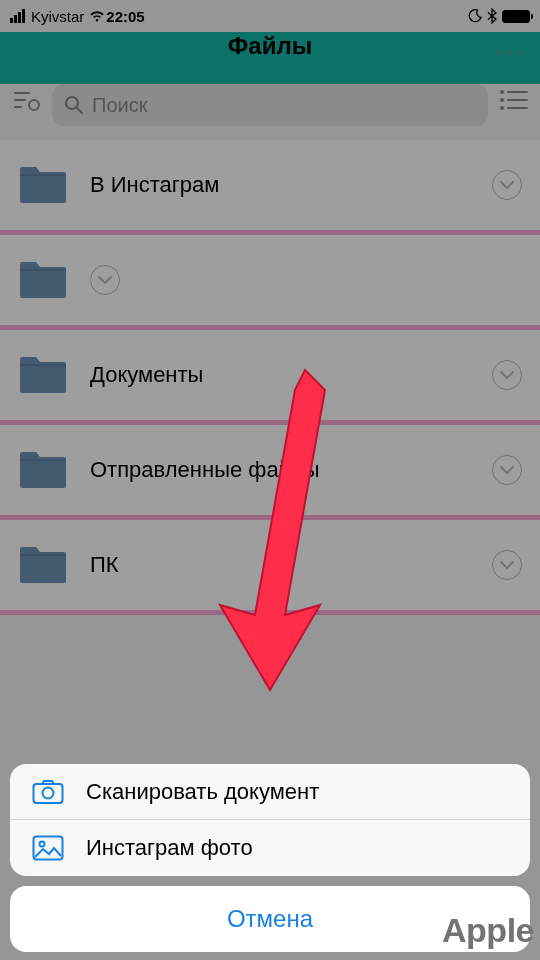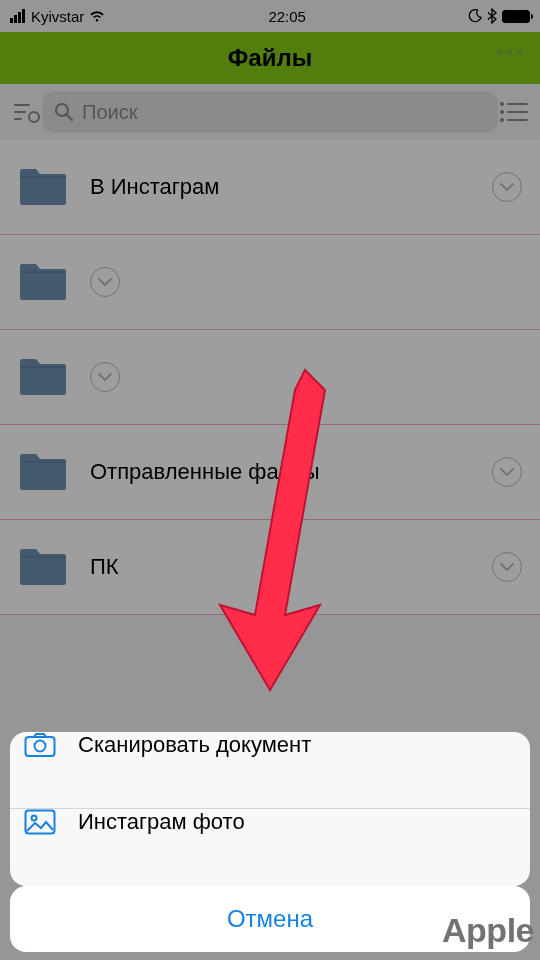--- a/index.html
+++ b/index.html
@@ -1,53 +1,53 @@
 <!DOCTYPE html>
 <html><head>
 <meta charset="utf-8">
 <style>
 * { margin:0; padding:0; box-sizing:border-box; font-family:-apple-system,Helvetica,Arial,sans-serif; }
 body { width:540px; height:960px; background:#f2f2f2; position:relative; overflow:hidden; }
 
 .status-bar { height:28px; display:flex; align-items:center; padding:16px 10px; font-size:15px; font-weight:500; color:#000; }
 .status-left { display:flex; align-items:center; gap:4px; }
-.status-center { flex:1; text-align:center; font-weight:400; }
+.status-center { flex:1; text-align:left; font-weight:700; }
 .status-right { display:flex; align-items:center; gap:5px; }
 .signal-bars { display:flex; align-items:flex-end; gap:1px; margin-right:2px; }
 .bar { width:3px; background:#000; }
 .bar1{height:5px}.bar2{height:8px}.bar3{height:11px}.bar4{height:14px}
 .wifi-icon svg,.moon-icon svg,.bt-icon svg{display:block}
 .battery{width:28px;height:13px;border:1.5px solid #000;border-radius:3px;position:relative;background:#000}
 .battery:after{content:"";position:absolute;right:-4px;top:3px;width:2.5px;height:5px;background:#000;border-radius:0 2px 2px 0}
 
-.nav-bar{height:52px;display:flex;align-items:center;justify-content:center;position:relative;background:#84cc16}
+.nav-bar{height:52px;display:flex;justify-content:center;position:relative;background:#14b8a6}
 .nav-title{font-size:24px;font-weight:700;color:#000}
 .nav-more{position:absolute;right:18px;top:18px;display:flex;gap:5px}
 .nav-more span{width:5px;height:5px;border-radius:50%;border:1.3px solid #888}
 
-.toolbar{height:56px;display:flex;align-items:center;padding:0 10px;background:#f2f2f2}
+.toolbar{height:56px;display:flex;align-items:flex-start;padding:0 10px;gap:10px;background:#f2f2f2}
 .sort-btn,.list-btn{width:32px;height:32px;display:flex;align-items:center;justify-content:center;color:#666}
 .search-box{flex:1;height:42px;background:#e1e1e3;border-radius:12px;display:flex;align-items:center;padding:0 12px;color:#8a8a8e;font-size:20px}
 .search-box .mag{margin-right:8px;display:flex}
 
 .list{background:#fff}
-.folder-row{height:95px;display:flex;align-items:center;padding:0 18px;border-bottom:1px solid #f9a8d4}
+.folder-row{height:95px;display:flex;align-items:center;padding:0 18px;border-bottom:5px solid #f9a8d4}
 .folder-icon{width:50px;height:40px;margin-right:22px;display:flex;align-items:center}
 .folder-name{flex:1;font-size:22px;color:#000}
 .chev{width:30px;height:30px;border:1.5px solid #b8b8b8;border-radius:50%;display:flex;align-items:center;justify-content:center}
 
 .dim{position:absolute;inset:0;background:rgba(0,0,0,0.38);z-index:10}
 
 .sheet-wrap{position:absolute;left:10px;right:10px;bottom:8px;z-index:20}
 .sheet{background:#f8f8f8;border-radius:16px;overflow:hidden}
-.sheet-row{height:77px;display:flex;align-items:flex-start;padding:0 14px;border-bottom:1px solid #d6d6d6}
+.sheet-row{height:56px;display:flex;align-items:center;padding:0 22px;border-bottom:1px solid #d6d6d6}
 .sheet-row:last-child{border-bottom:none}
 .sheet-icon{width:36px;margin-right:18px;color:#1581e2;display:flex;align-items:center}
 .sheet-label{font-size:22px;color:#000}
-.cancel-btn{background:#fff;border-radius:16px;height:66px;display:flex;align-items:center;justify-content:center;font-size:24px;color:#1581e2;font-weight:400}
+.cancel-btn{margin-top:10px;background:#fff;border-radius:16px;height:66px;display:flex;align-items:center;justify-content:center;font-size:24px;color:#1581e2;font-weight:400}
 
 .arrow{position:absolute;left:200px;top:365px;z-index:30;pointer-events:none}
 
 .watermark{position:absolute;right:6px;bottom:10px;z-index:40;font-size:34px;font-weight:700;letter-spacing:-0.5px;pointer-events:none}
 .watermark .w1{color:#fff}
 .watermark .w2{color:#737373}
 </style>
 </head>
 <body>
 
@@ -147,20 +147,21 @@
         </svg>
       </div>
   </div>
   <div class="folder-row">
     <div class="folder-icon">
         <svg width="50" height="40" viewBox="0 0 50 40">
           <path d="M2 8V4a2 2 0 012-2h14l4 5h24a2 2 0 012 2v27a2 2 0 01-2 2H4a2 2 0 01-2-2z" fill="#6e91b3"></path>
           <path d="M2 10h46" stroke="#5a7a99" stroke-width="1"></path>
         </svg>
       </div>
+    <div class="folder-name">Документы</div>
     <div class="chev">
         <svg width="14" height="9" viewBox="0 0 14 9">
           <path d="M1 1l6 6 6-6" fill="none" stroke="#b8b8b8" stroke-width="1.8" stroke-linecap="round"></path>
         </svg>
       </div>
   </div>
   <div class="folder-row">
     <div class="folder-icon">
         <svg width="50" height="40" viewBox="0 0 50 40">
           <path d="M2 8V4a2 2 0 012-2h14l4 5h24a2 2 0 012 2v27a2 2 0 01-2 2H4a2 2 0 01-2-2z" fill="#6e91b3"></path>

